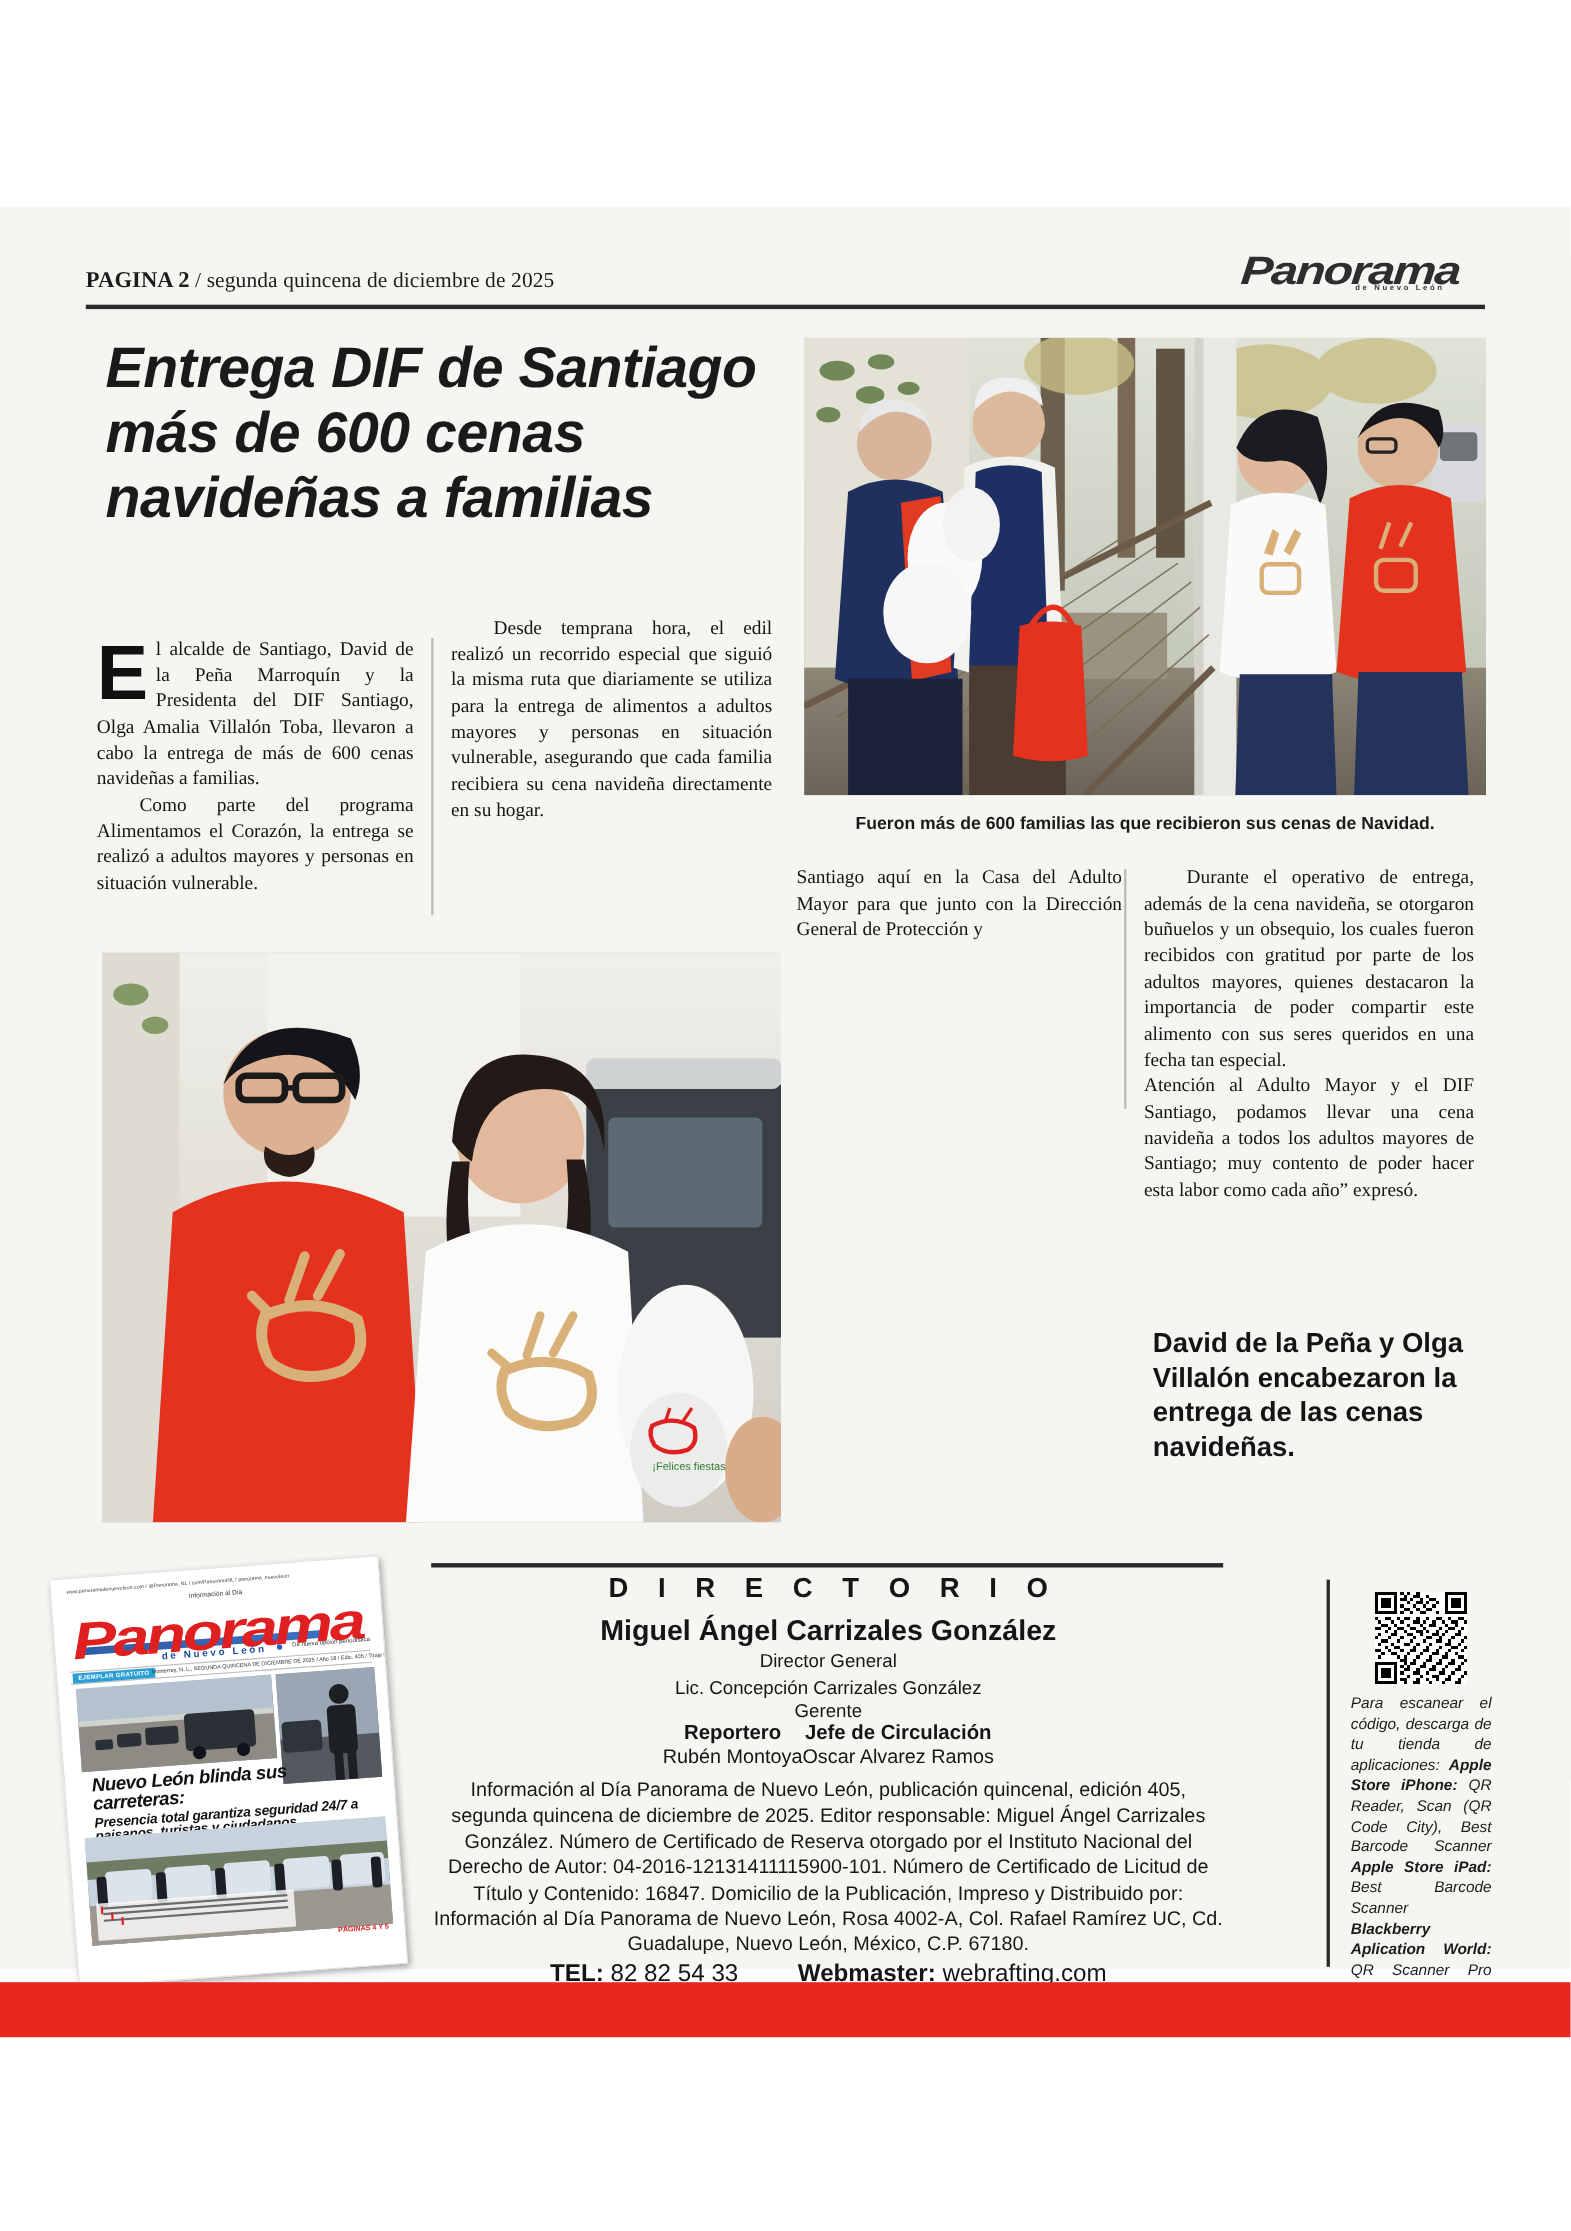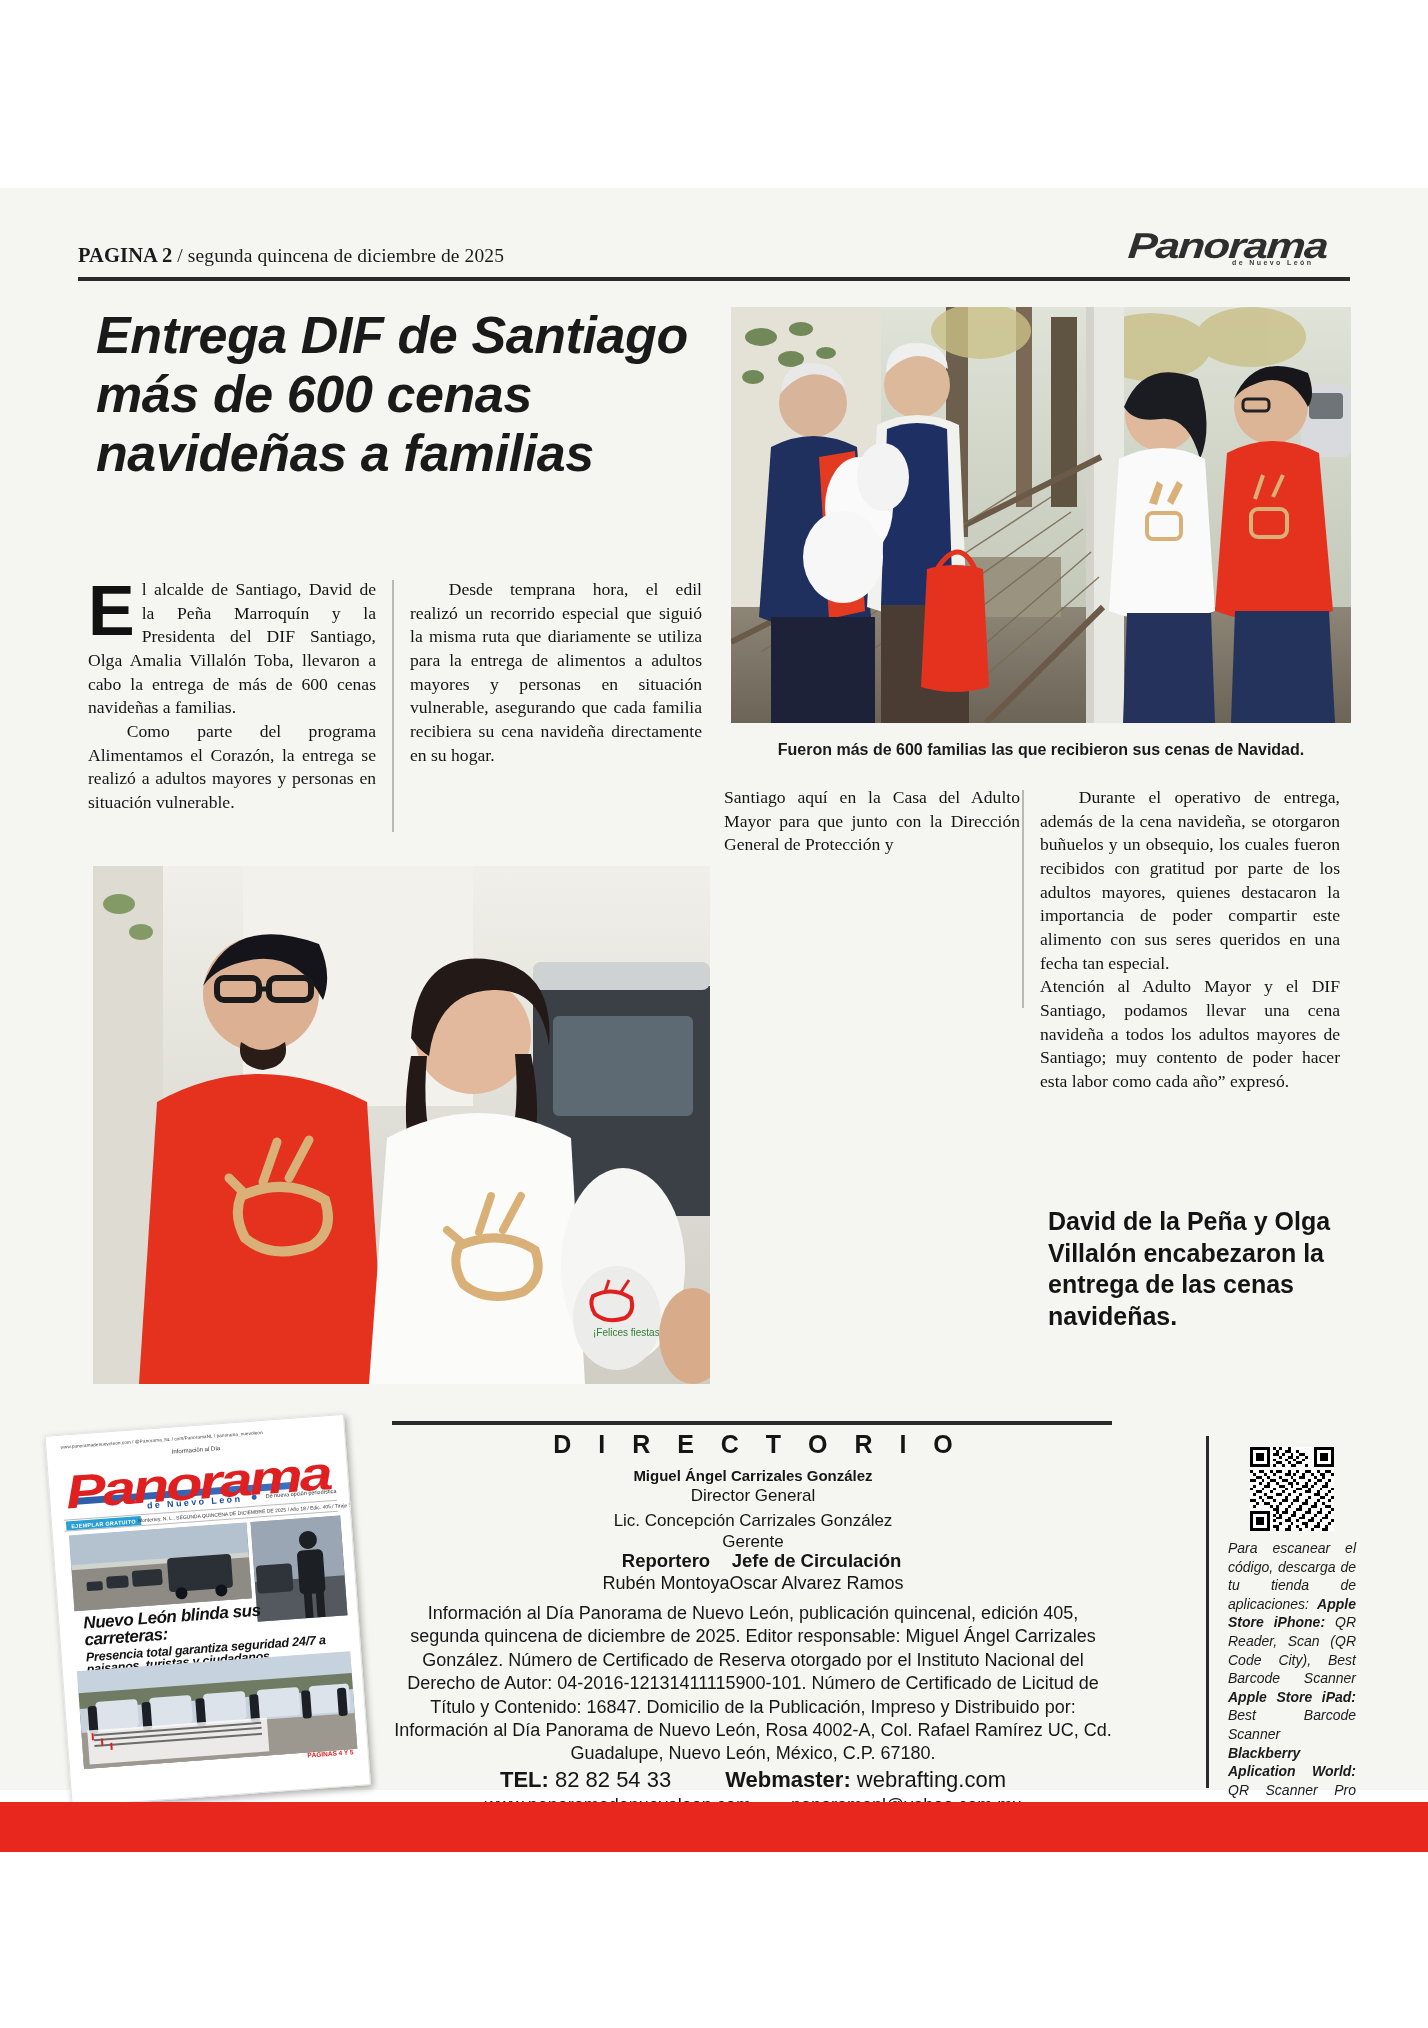--- a/index.html
+++ b/index.html
@@ -111,21 +111,21 @@
     font-size: 17.6px;
     line-height: 1.345;
     color: #141414;
     text-align: justify;
     text-justify: inter-word;
     hyphens: manual;
   }
   .col p { text-indent: 2.2em; margin: 0; }
 
   #col-a { left: 88px;  top: 578px; width: 288px; }
-  #col-b { left: 410px; top: 578px; width: 292px; }
+  #col-b { left: 410px; top: 559px; width: 292px; }
   #col-c { left: 724px; top: 786px; width: 296px; }
   #col-d { left: 1040px; top: 786px; width: 300px; }
 
   
   .dropcap {
     float: left;
     font-family: "Liberation Sans", sans-serif;
     font-weight: bold;
     font-size: 70px;
     line-height: 0.78;
@@ -209,21 +209,21 @@
     font-family: "Liberation Sans", sans-serif;
     color: #151515;
   }
   .dir-title {
     font-weight: bold;
     font-size: 25px;
     letter-spacing: 10px;
     margin-left: 10px;
     margin-top: 2px;
   }
-  .dir-name   { font-weight: bold; font-size: 15px; margin-top: 8px; }
+  .dir-name   { font-weight: bold; font-size: 26px; margin-top: 8px; }
   .dir-role   { font-size: 17px; margin-top: 2px; }
   .dir-name2  { font-weight: normal; font-size: 17px; margin-top: 5px; }
   .dir-role2  { font-size: 17px; margin-top: 1px; }
 
   .dir-two {
     position: relative;
     display: flex;
     justify-content: center;
     margin-top: -2px;
   }

